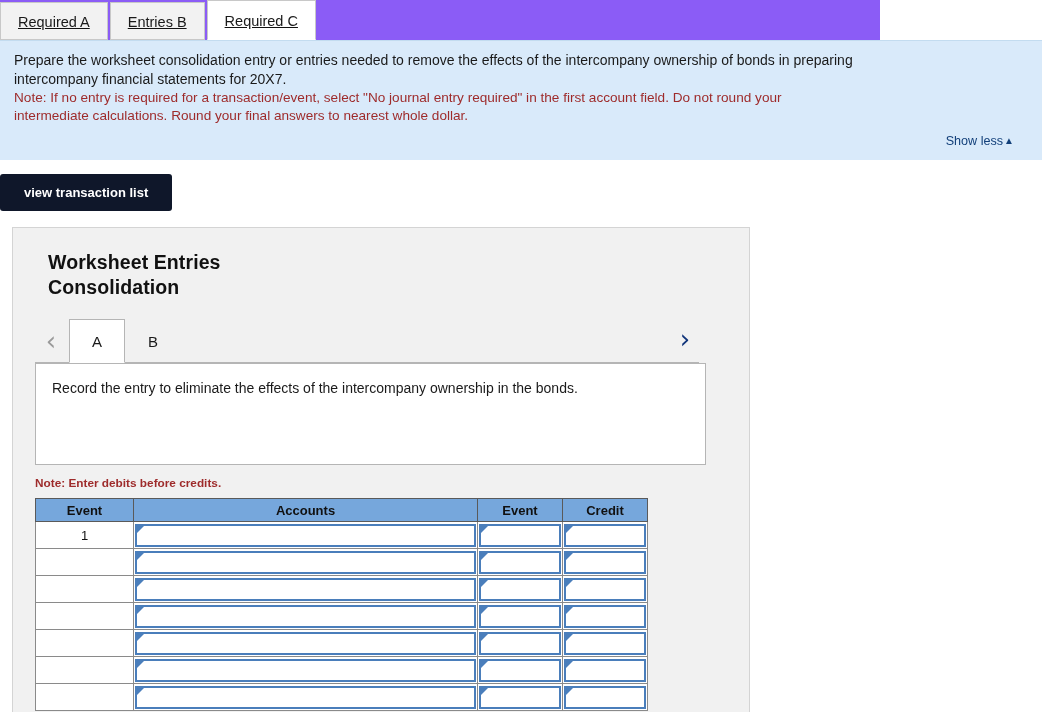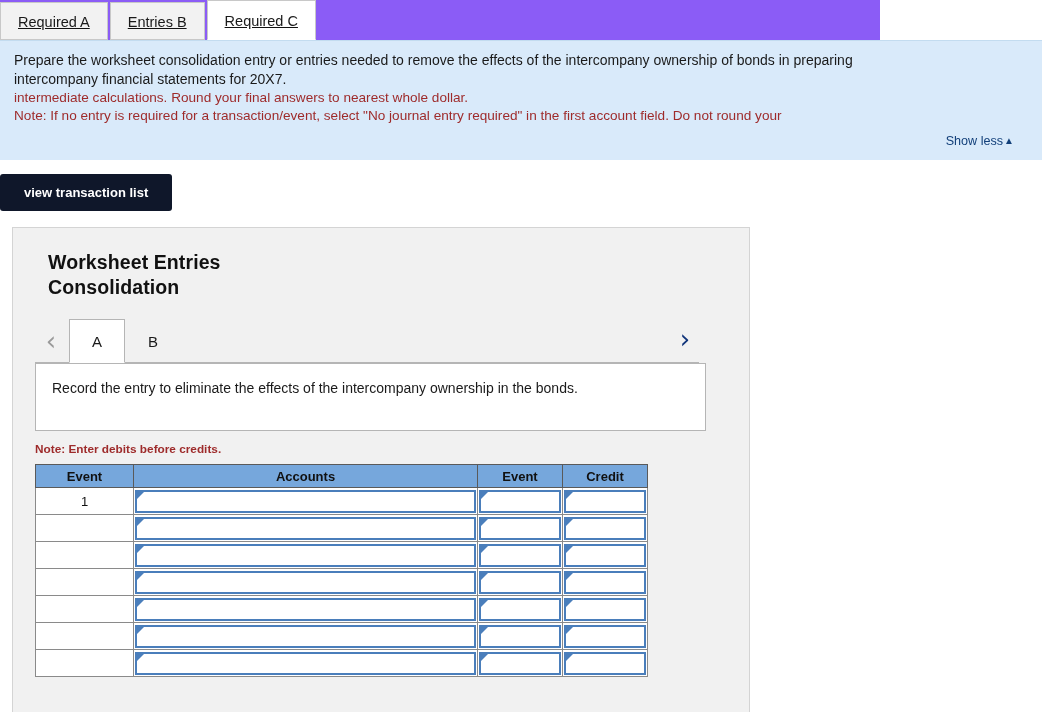--- a/index.html
+++ b/index.html
@@ -165,21 +165,21 @@
     left: 0; right: 36px;
     bottom: 0;
     height: 1px;
     background: #b5b5b5;
     z-index: 1;
   }
 
   
   .record-box {
     width: 671px;
-    height: 68px;
+    height: 102px;
     background: #ffffff;
     border: 1px solid #b5b5b5;
     margin-top: 0px;
     padding: 14px 16px;
     position: relative;
     z-index: 2;
   }
   .record-text {
     font-size: 14px;
     line-height: 21px;
@@ -262,22 +262,22 @@
 
   <div class="req-tabbar">
     <div class="req-tab">Required A</div>
     <div class="req-tab">Entries B</div>
     <div class="req-tab active">Required C</div>
   </div>
 
   <div class="info-panel">
     <p class="info-main">Prepare the worksheet consolidation entry or entries needed to remove the effects of the intercompany ownership of bonds in preparing</p>
     <p class="info-main">intercompany financial statements for 20X7.</p>
+    <p class="info-note">Note: If no entry is required for a transaction/event, select "No journal entry required" in the first account field. Do not round your</p>
     <p class="info-note">intermediate calculations. Round your final answers to nearest whole dollar.</p>
-    <p class="info-note">Note: If no entry is required for a transaction/event, select "No journal entry required" in the first account field. Do not round your</p>
     <div class="showless-row">
       <span class="showless"><span>Show less</span><span class="caret">▲</span></span>
     </div>
   </div>
 
   <div class="btn-row">
     <button class="btn-vtl">view transaction list</button>
   </div>
 
   <div class="panel">

